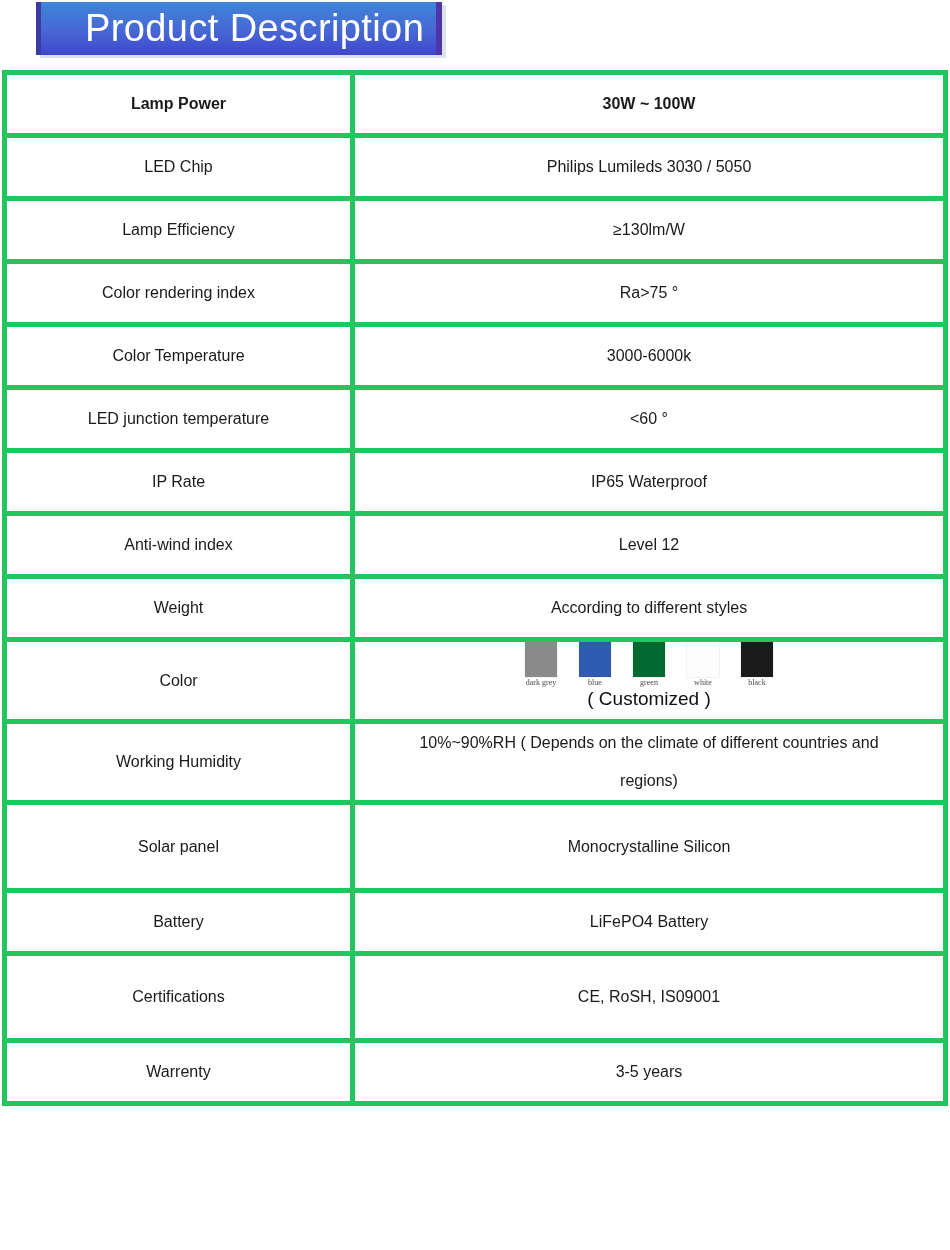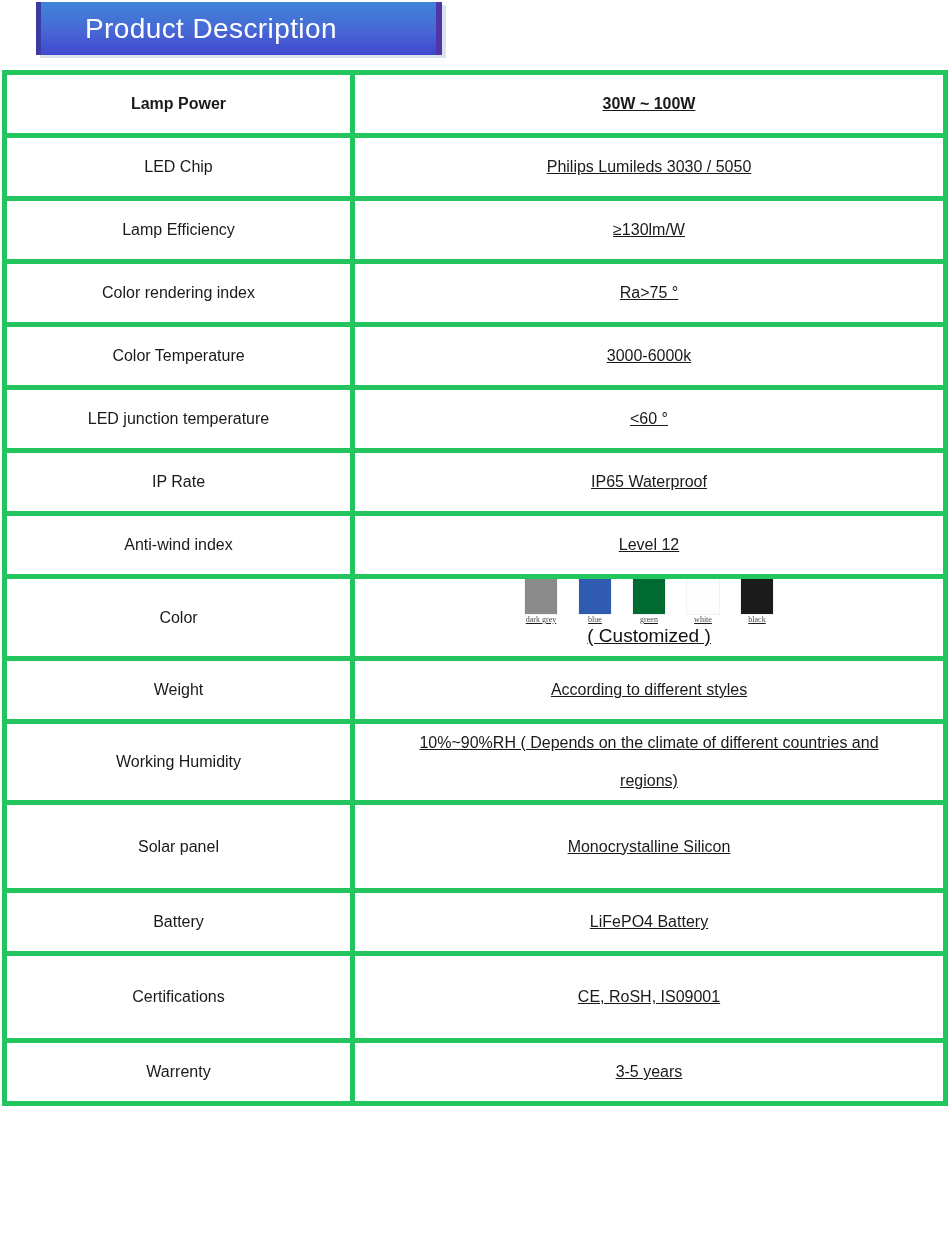--- a/index.html
+++ b/index.html
@@ -19,21 +19,21 @@
     width: 395px; height: 53px;
     background: linear-gradient(180deg, #3f85d8 0%, #4767d4 55%, #3f47cf 100%);
     border-left: 5px solid #3c3ba2;
     border-right: 6px solid #4f35a8;
     box-shadow: 4px 3px 0 rgba(211, 221, 231, 0.85);
     display: flex;
     align-items: center;
   }
   .banner-title {
     color: #ffffff;
-    font-size: 28px;
+    font-size: 38px;
     padding-left: 44px;
     letter-spacing: 0.4px;
     white-space: nowrap;
   }
 
   
   .spec-table {
     position: absolute;
     left: 2px; top: 70px;
     width: 946px;
@@ -44,21 +44,21 @@
   .spec-table tr:nth-child(12) { height: 88px; }
   .spec-table tr:nth-child(14) { height: 87px; }
   .spec-table td {
     border: 5px solid #22c55e;
     text-align: center;
     vertical-align: middle;
     font-size: 16px;
     color: #1a1a1a;
     overflow: hidden;
   }
-  .c2 { padding: 0 20px; text-decoration: underline; }
+  .c2 { padding: 0 20px; }
   .row-bold td { font-weight: bold; }
   .narrow { padding: 0 45px; line-height: 38px; }
 
   
   .color-cell { padding: 0; }
   .color-content { position: relative; top: -9px; }
   .swatch-strip {
     margin: 0 auto;
     width: 270px;
     background: #ffffff;
@@ -118,20 +118,24 @@
     </tr>
     <tr>
       <td class="c1">IP Rate</td>
       <td class="c2">IP65 Waterproof</td>
     </tr>
     <tr>
       <td class="c1">Anti-wind index</td>
       <td class="c2">Level 12</td>
     </tr>
     <tr>
+      <td class="c1">Weight</td>
+      <td class="c2">According to different styles</td>
+    </tr>
+    <tr>
       <td class="c1">Color</td>
       <td class="c2 color-cell">
         <div class="color-content">
           <div class="swatch-strip">
             <div class="swatch">
               <div class="chip" style="background: rgb(138, 138, 138);"></div>
               <div class="chip-label">dark grey</div>
             </div>
             <div class="swatch">
               <div class="chip" style="background: rgb(47, 92, 176);"></div>
@@ -148,24 +152,20 @@
             <div class="swatch">
               <div class="chip" style="background: rgb(27, 27, 27);"></div>
               <div class="chip-label">black</div>
             </div>
           </div>
           <div class="customized">( Customized )</div>
         </div>
       </td>
     </tr>
     <tr>
-      <td class="c1">Weight</td>
-      <td class="c2">According to different styles</td>
-    </tr>
-    <tr>
       <td class="c1">Working Humidity</td>
       <td class="c2 narrow">10%~90%RH ( Depends on the climate of different countries and regions)</td>
     </tr>
     <tr>
       <td class="c1">Solar panel</td>
       <td class="c2">Monocrystalline Silicon</td>
     </tr>
     <tr>
       <td class="c1">Battery</td>
       <td class="c2">LiFePO4 Battery</td>

